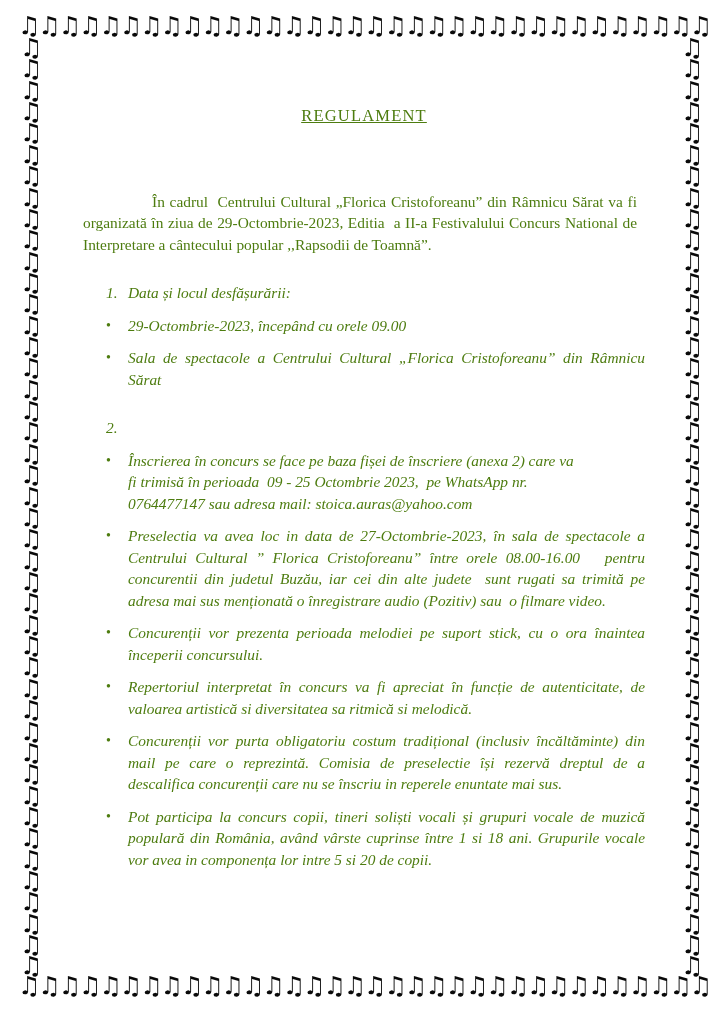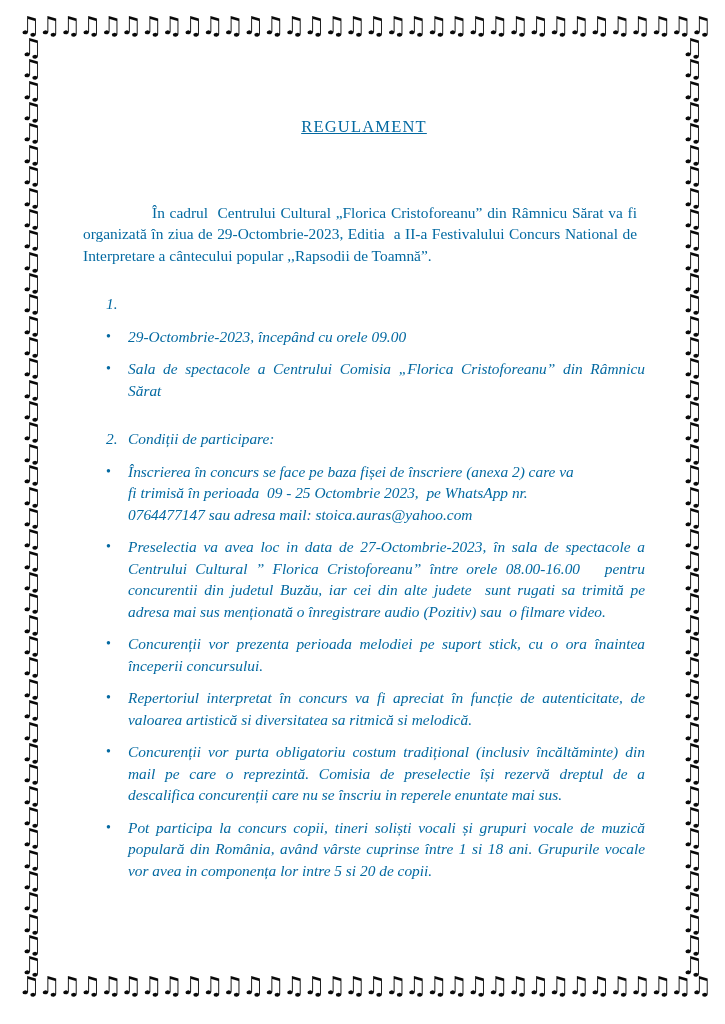--- a/index.html
+++ b/index.html
@@ -44,23 +44,23 @@
     font-weight:bold;
   }
   .border-col.left{left:20px;}
   .border-col.right{left:681px;}
   .border-col span{display:block;height:19px;line-height:19px;}
   .border-row span{display:inline-block;width:20px;line-height:24px;text-align:center;}
 
   
   .content{
     position:absolute;
-    left:83px;top:108px;
+    left:83px;top:97px;
     width:562px;
-    color:#0369a1;
+    color:#4d7c0f;
     font-size:15.4px;
     line-height:21.5px;
     text-align:justify;
   }
   .title{
     margin:8px 0 0 0;
     font-size:16.5px;
     font-weight:400;
     letter-spacing:1.2px;
     text-align:center;
@@ -262,38 +262,38 @@
       <span>♫</span>
     </div>
 
   <div class="content">
     <h1 class="title">REGULAMENT</h1>
     <p class="intro">În cadrul  Centrului Cultural „Florica Cristoforeanu” din Râmnicu Sărat va fi organizată în ziua de 29-Octombrie-2023, Editia  a II-a Festivalului Concurs National de Interpretare a cântecului popular ,,Rapsodii de Toamnă”.</p>
     <div id="sections">
   <section class="section">
     <div class="heading-row">
       <span class="num">1.</span>
+      <span class="heading">Data și locul desfășurării:</span>
     </div>
     <ul class="bullets">
   <li class="bullet-row">
     <span class="dot">•</span>
     <span class="bullet-text">29-Octombrie-2023, începând cu orele 09.00</span>
   </li>
 
   <li class="bullet-row">
     <span class="dot">•</span>
-    <span class="bullet-text">Sala de spectacole a Centrului Comisia „Florica Cristoforeanu” din Râmnicu Sărat</span>
+    <span class="bullet-text">Sala de spectacole a Centrului Cultural „Florica Cristoforeanu” din Râmnicu Sărat</span>
   </li>
 </ul>
   </section>
 
   <section class="section">
     <div class="heading-row">
       <span class="num">2.</span>
-      <span class="heading">Condiții de participare:</span>
     </div>
     <ul class="bullets">
   <li class="bullet-row">
     <span class="dot">•</span>
     <span class="bullet-text">Înscrierea în concurs se face pe baza fișei de înscriere (anexa 2) care va
 fi trimisă în perioada  09 - 25 Octombrie 2023,  pe WhatsApp nr.
 0764477147 sau adresa mail: stoica.auras@yahoo.com</span>
   </li>
 
   <li class="bullet-row">

